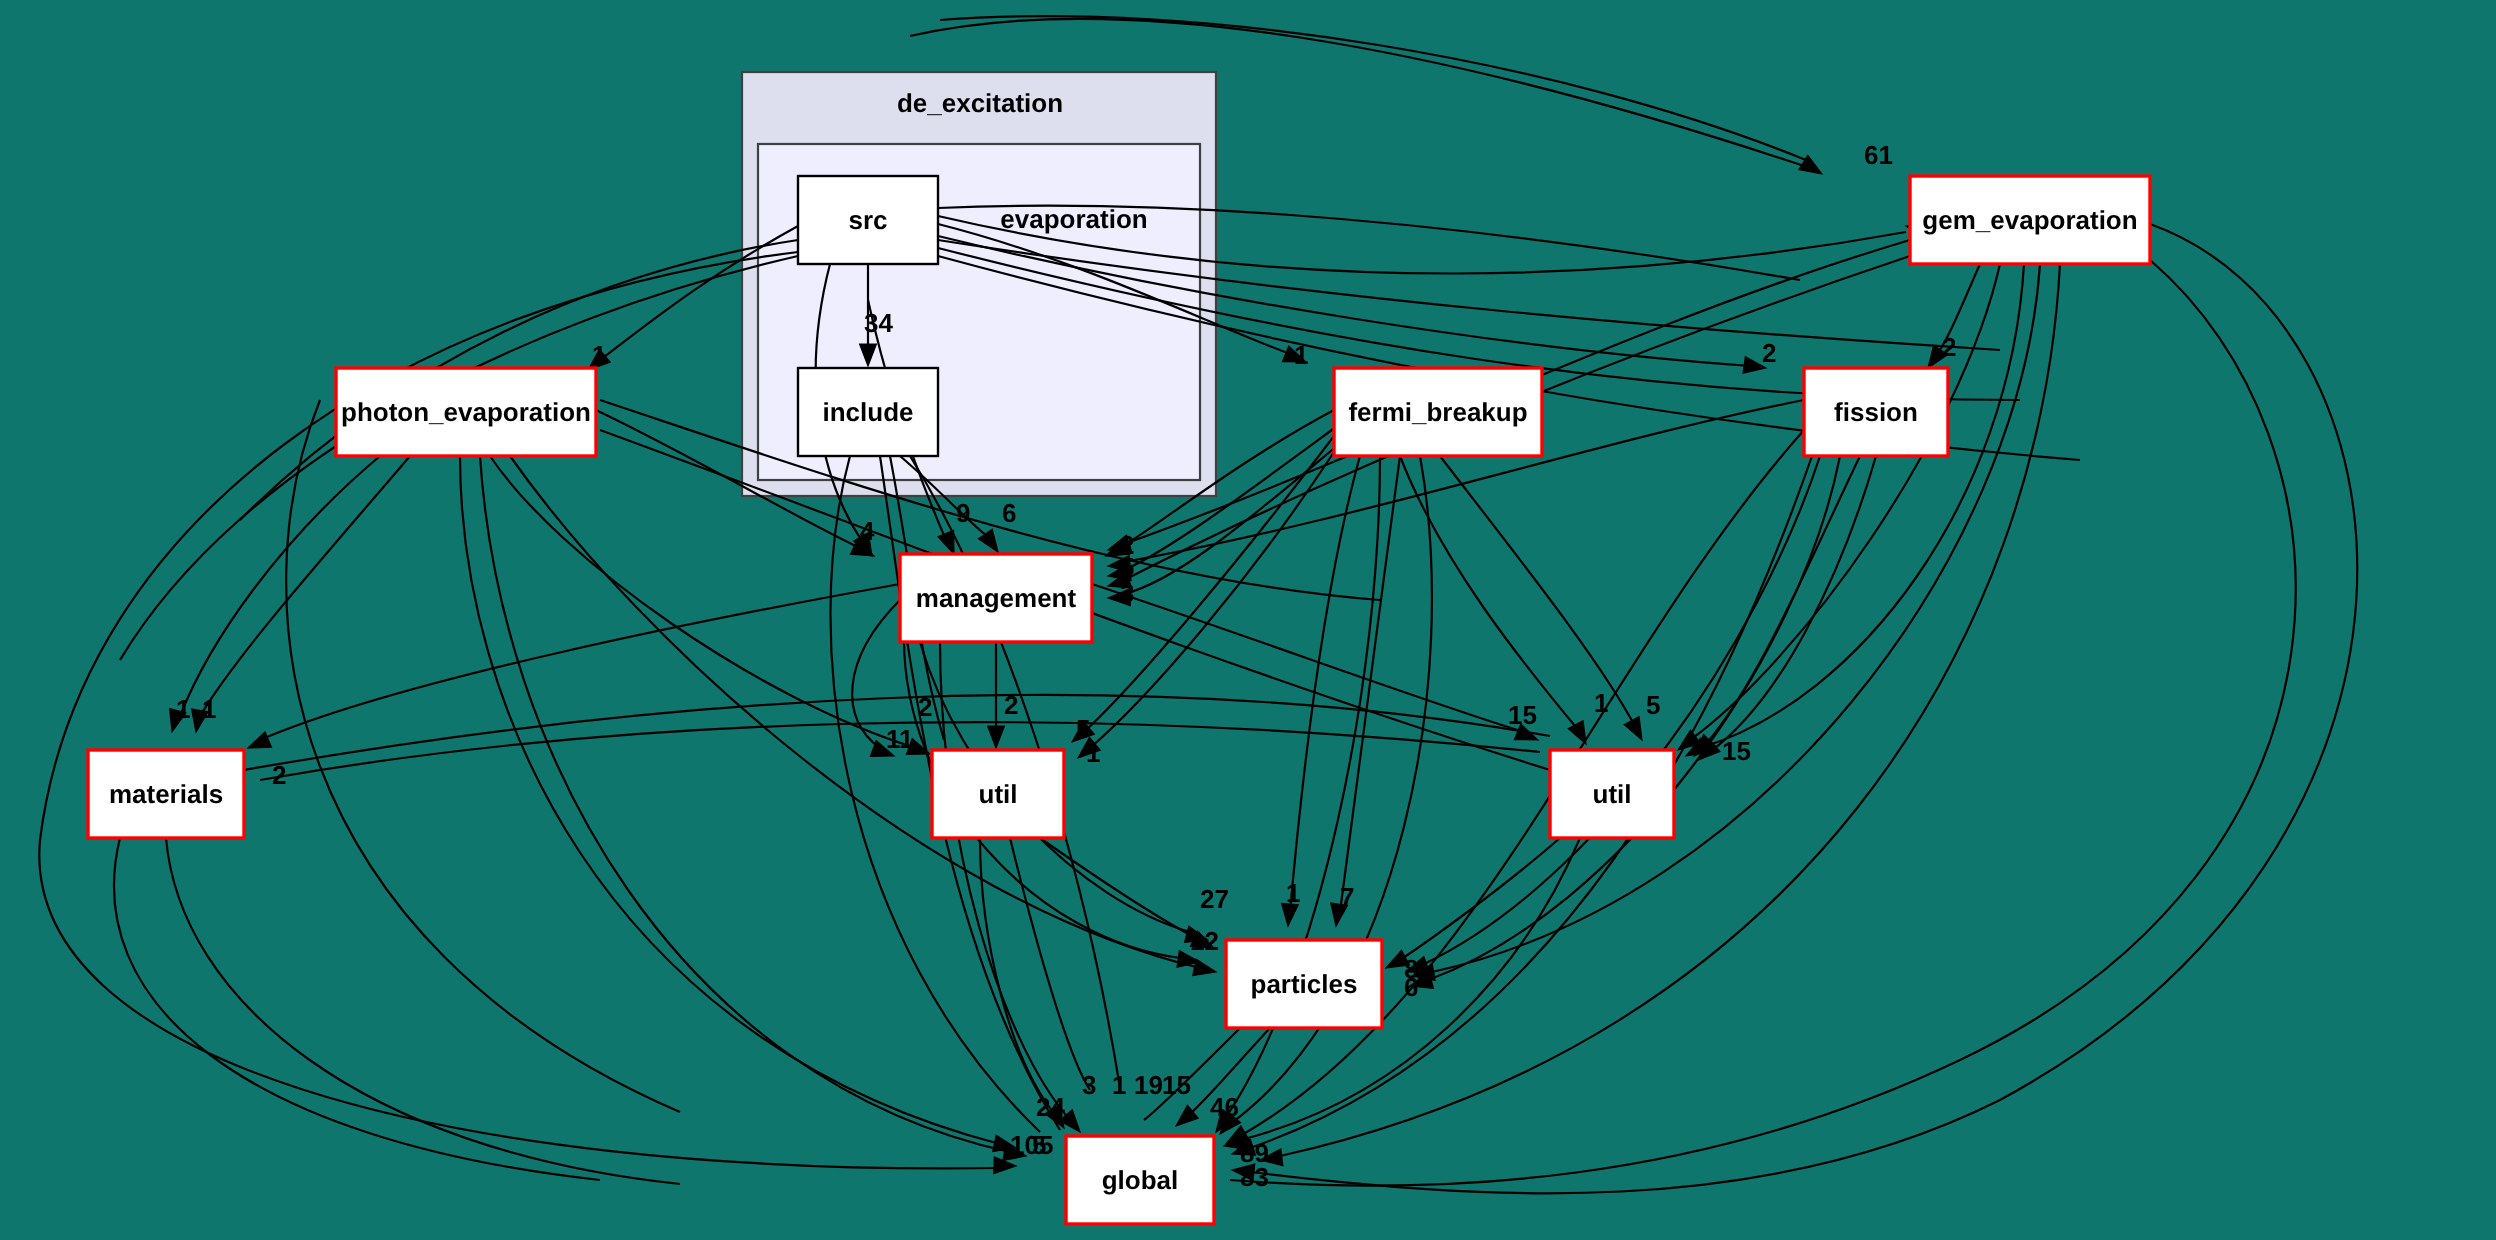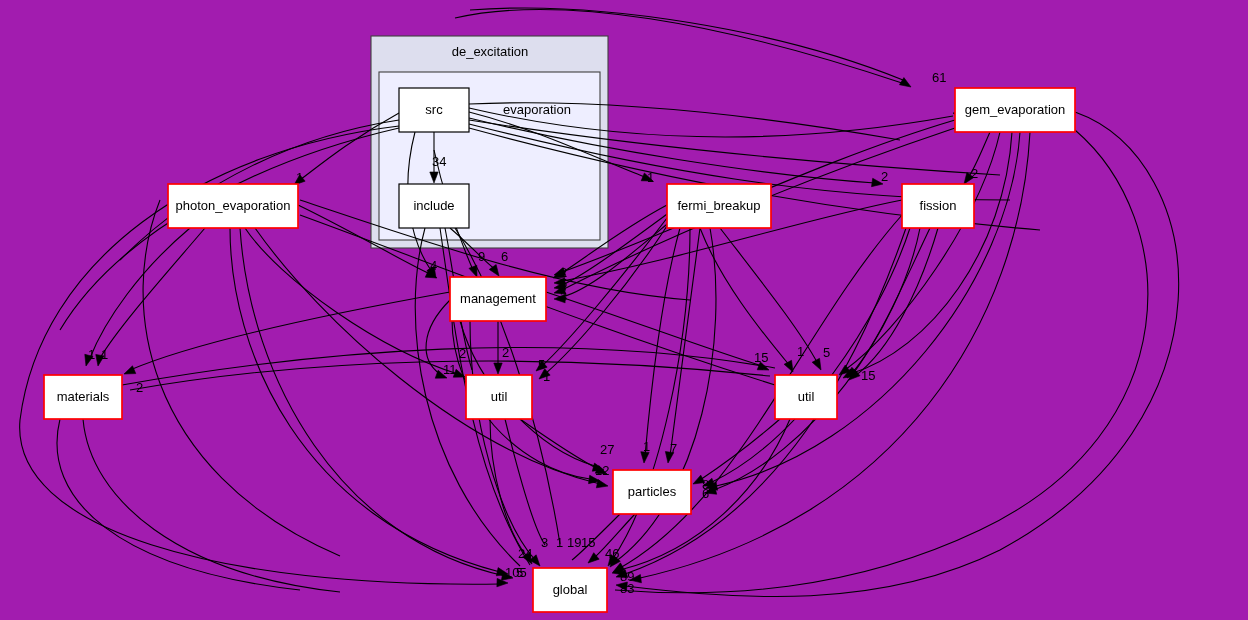--- a/index.html
+++ b/index.html
@@ -4,23 +4,24 @@
 <style>
   html, body {
     margin: 0;
     padding: 0;
     background: #ffffff;
   }
   #canvas {
     position: relative;
     width: 1248px;
     height: 620px;
-    background: #a21caf;
+    background: #0f766e;
     font-family: "Liberation Sans", sans-serif;
     overflow: hidden;
+    font-weight: bold;
   }
   #graph-svg {
     position: absolute;
     left: 0;
     top: 0;
     width: 1248px;
     height: 620px;
   }
   .edge-path {
     fill: none;

